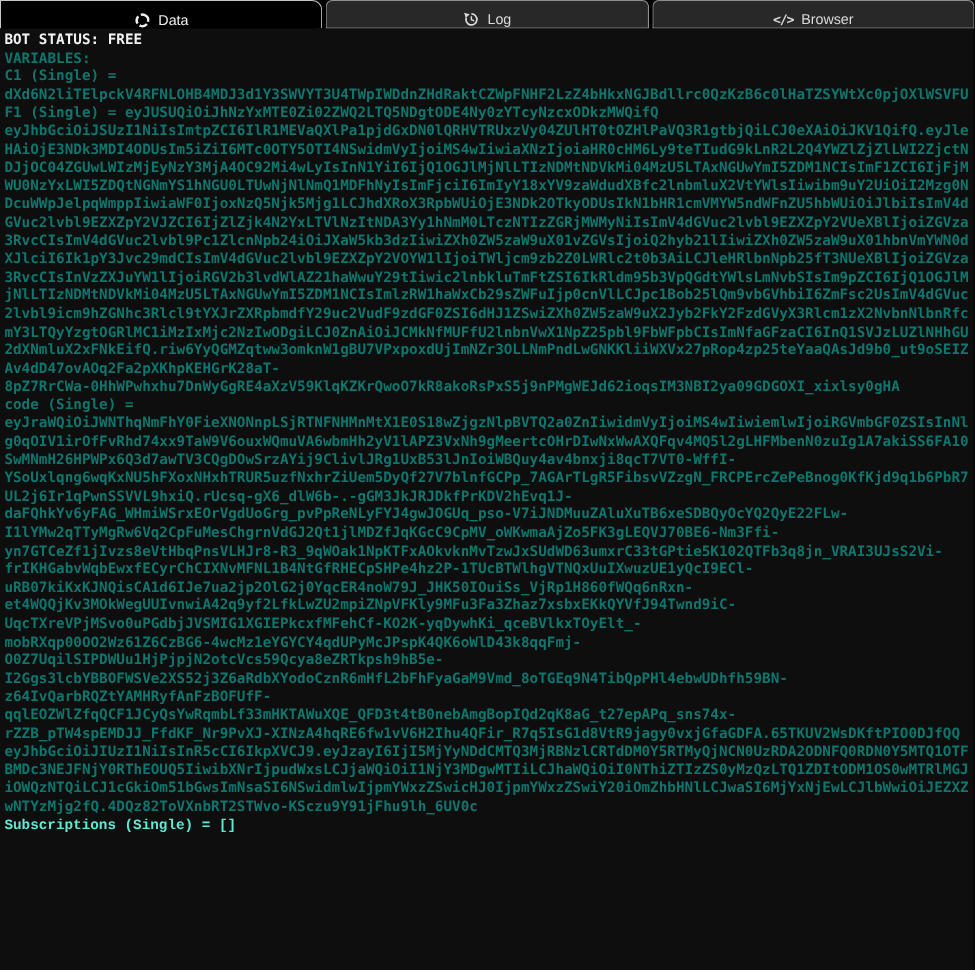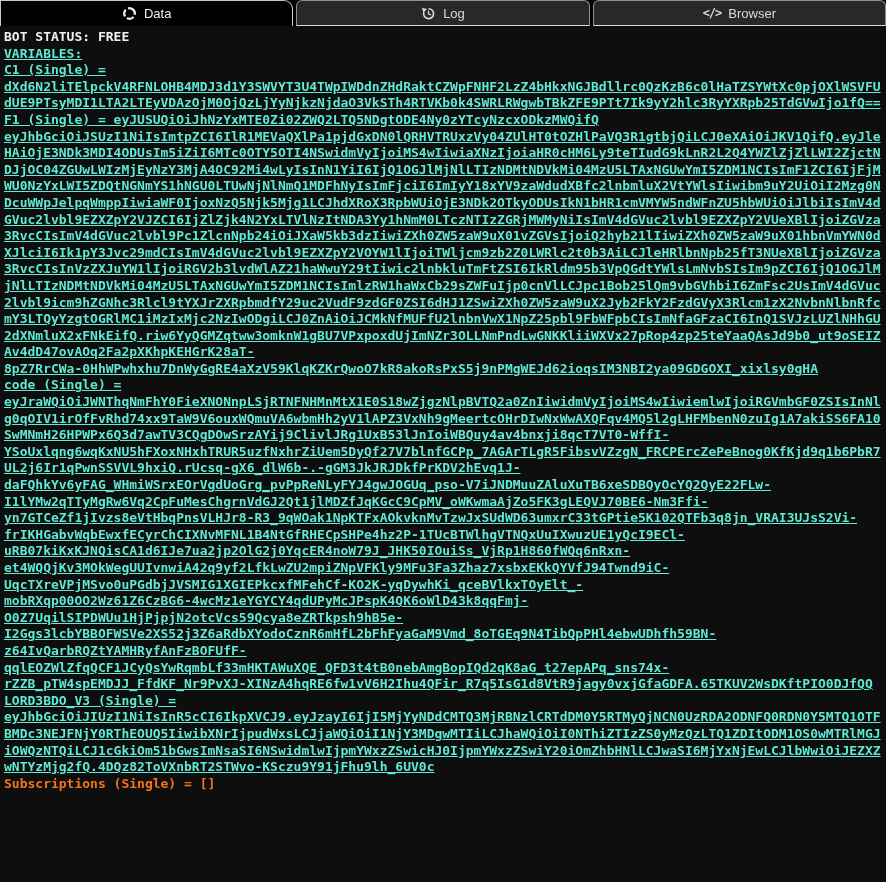--- a/index.html
+++ b/index.html
@@ -14,21 +14,21 @@
   .tabbar {
     display:flex;
     height:26px;
     background:#000;
     gap:3px;
     box-sizing:border-box;
   }
   .tab {
     flex:1;
     display:flex;
-    align-items:center;
+    align-items:flex-end;
     justify-content:center;
     gap:7px;
     font-family:"Liberation Sans", sans-serif;
     font-size:13px;
     color:#d9d9d9;
     background:#282828;
     border:1px solid #8f8f8f;
     border-bottom:1px solid #dadada;
     border-radius:6px 6px 0 0;
     box-sizing:border-box;
@@ -61,23 +61,23 @@
     overflow:hidden;
   }
   .line {
     font-family:"DejaVu Sans Mono", monospace;
     font-weight:700;
     font-size:13px;
     line-height:16.6px;
     white-space:pre;
     overflow:hidden;
   }
-  .yellow { color:#5eead4;text-decoration:underline; }
+  .yellow { color:#0f766e; }
   .white  { color:#f2f2f2; }
-  .red    { color:#f97316; }
+  .red    { color:#5eead4;font-family:Liberation Mono, monospace; }
 </style>
 </head>
 <body>
 
 <div class="screen">
 
   <div class="tabbar">
 
     <div class="tab active">
       <span class="icon">
@@ -105,21 +105,20 @@
     </div>
 
   </div>
 
   <div class="content">
     <div class="line white">BOT STATUS: FREE</div>
     <div class="line yellow">VARIABLES:</div>
     <div>
         <div class="line yellow">C1 (Single) =</div>
         <div class="line yellow">dXd6N2liTElpckV4RFNLOHB4MDJ3d1Y3SWVYT3U4TWpIWDdnZHdRaktCZWpFNHF2LzZ4bHkxNGJBdllrc0QzKzB6c0lHaTZSYWtXc0pjOXlWSVFU</div>
-        <div class="line yellow">dUE9PTsyMDI1LTA2LTEyVDAzOjM0OjQzLjYyNjkzNjdaO3VkSTh4RTVKb0k4SWRLRWgwbTBkZFE9PTt7Ik9yY2hlc3RyYXRpb25TdGVwIjo1fQ==</div>
         <div class="line yellow">F1 (Single) = eyJUSUQiOiJhNzYxMTE0Zi02ZWQ2LTQ5NDgtODE4Ny0zYTcyNzcxODkzMWQifQ</div>
         <div class="line yellow">eyJhbGciOiJSUzI1NiIsImtpZCI6IlR1MEVaQXlPa1pjdGxDN0lQRHVTRUxzVy04ZUlHT0tOZHlPaVQ3R1gtbjQiLCJ0eXAiOiJKV1QifQ.eyJle</div>
         <div class="line yellow">HAiOjE3NDk3MDI4ODUsIm5iZiI6MTc0OTY5OTI4NSwidmVyIjoiMS4wIiwiaXNzIjoiaHR0cHM6Ly9teTIudG9kLnR2L2Q4YWZlZjZlLWI2ZjctN</div>
         <div class="line yellow">DJjOC04ZGUwLWIzMjEyNzY3MjA4OC92Mi4wLyIsInN1YiI6IjQ1OGJlMjNlLTIzNDMtNDVkMi04MzU5LTAxNGUwYmI5ZDM1NCIsImF1ZCI6IjFjM</div>
         <div class="line yellow">WU0NzYxLWI5ZDQtNGNmYS1hNGU0LTUwNjNlNmQ1MDFhNyIsImFjciI6ImIyY18xYV9zaWdudXBfc2lnbmluX2VtYWlsIiwibm9uY2UiOiI2Mzg0N</div>
         <div class="line yellow">DcuWWpJelpqWmppIiwiaWF0IjoxNzQ5Njk5Mjg1LCJhdXRoX3RpbWUiOjE3NDk2OTkyODUsIkN1bHR1cmVMYW5ndWFnZU5hbWUiOiJlbiIsImV4d</div>
         <div class="line yellow">GVuc2lvbl9EZXZpY2VJZCI6IjZlZjk4N2YxLTVlNzItNDA3Yy1hNmM0LTczNTIzZGRjMWMyNiIsImV4dGVuc2lvbl9EZXZpY2VUeXBlIjoiZGVza</div>
         <div class="line yellow">3RvcCIsImV4dGVuc2lvbl9Pc1ZlcnNpb24iOiJXaW5kb3dzIiwiZXh0ZW5zaW9uX01vZGVsIjoiQ2hyb21lIiwiZXh0ZW5zaW9uX01hbnVmYWN0d</div>
         <div class="line yellow">XJlciI6Ik1pY3Jvc29mdCIsImV4dGVuc2lvbl9EZXZpY2VOYW1lIjoiTWljcm9zb2Z0LWRlc2t0b3AiLCJleHRlbnNpb25fT3NUeXBlIjoiZGVza</div>
         <div class="line yellow">3RvcCIsInVzZXJuYW1lIjoiRGV2b3lvdWlAZ21haWwuY29tIiwic2lnbkluTmFtZSI6IkRldm95b3VpQGdtYWlsLmNvbSIsIm9pZCI6IjQ1OGJlM</div>
@@ -141,21 +140,20 @@
         <div class="line yellow">frIKHGabvWqbEwxfECyrChCIXNvMFNL1B4NtGfRHECpSHPe4hz2P-1TUcBTWlhgVTNQxUuIXwuzUE1yQcI9ECl-</div>
         <div class="line yellow">uRB07kiKxKJNQisCA1d6IJe7ua2jp2OlG2j0YqcER4noW79J_JHK50IOuiSs_VjRp1H860fWQq6nRxn-</div>
         <div class="line yellow">et4WQQjKv3MOkWegUUIvnwiA42q9yf2LfkLwZU2mpiZNpVFKly9MFu3Fa3Zhaz7xsbxEKkQYVfJ94Twnd9iC-</div>
         <div class="line yellow">UqcTXreVPjMSvo0uPGdbjJVSMIG1XGIEPkcxfMFehCf-KO2K-yqDywhKi_qceBVlkxTOyElt_-</div>
         <div class="line yellow">mobRXqp00OO2Wz61Z6CzBG6-4wcMz1eYGYCY4qdUPyMcJPspK4QK6oWlD43k8qqFmj-</div>
         <div class="line yellow">O0Z7UqilSIPDWUu1HjPjpjN2otcVcs59Qcya8eZRTkpsh9hB5e-</div>
         <div class="line yellow">I2Ggs3lcbYBBOFWSVe2XS52j3Z6aRdbXYodoCznR6mHfL2bFhFyaGaM9Vmd_8oTGEq9N4TibQpPHl4ebwUDhfh59BN-</div>
         <div class="line yellow">z64IvQarbRQZtYAMHRyfAnFzBOFUfF-</div>
         <div class="line yellow">qqlEOZWlZfqQCF1JCyQsYwRqmbLf33mHKTAWuXQE_QFD3t4tB0nebAmgBopIQd2qK8aG_t27epAPq_sns74x-</div>
         <div class="line yellow">rZZB_pTW4spEMDJJ_FfdKF_Nr9PvXJ-XINzA4hqRE6fw1vV6H2Ihu4QFir_R7q5IsG1d8VtR9jagy0vxjGfaGDFA.65TKUV2WsDKftPIO0DJfQQ</div>
-        <div class="line yellow">LORD3BDO_V3 (Single) =</div>
         <div class="line yellow">eyJhbGciOiJIUzI1NiIsInR5cCI6IkpXVCJ9.eyJzayI6IjI5MjYyNDdCMTQ3MjRBNzlCRTdDM0Y5RTMyQjNCN0UzRDA2ODNFQ0RDN0Y5MTQ1OTF</div>
         <div class="line yellow">BMDc3NEJFNjY0RThEOUQ5IiwibXNrIjpudWxsLCJjaWQiOiI1NjY3MDgwMTIiLCJhaWQiOiI0NThiZTIzZS0yMzQzLTQ1ZDItODM1OS0wMTRlMGJ</div>
         <div class="line yellow">iOWQzNTQiLCJ1cGkiOm51bGwsImNsaSI6NSwidmlwIjpmYWxzZSwicHJ0IjpmYWxzZSwiY20iOmZhbHNlLCJwaSI6MjYxNjEwLCJlbWwiOiJEZXZ</div>
         <div class="line yellow">wNTYzMjg2fQ.4DQz82ToVXnbRT2STWvo-KSczu9Y91jFhu9lh_6UV0c</div>
         <div class="line red">Subscriptions (Single) = []</div>
       </div>
   </div>
 
 </div>
 

